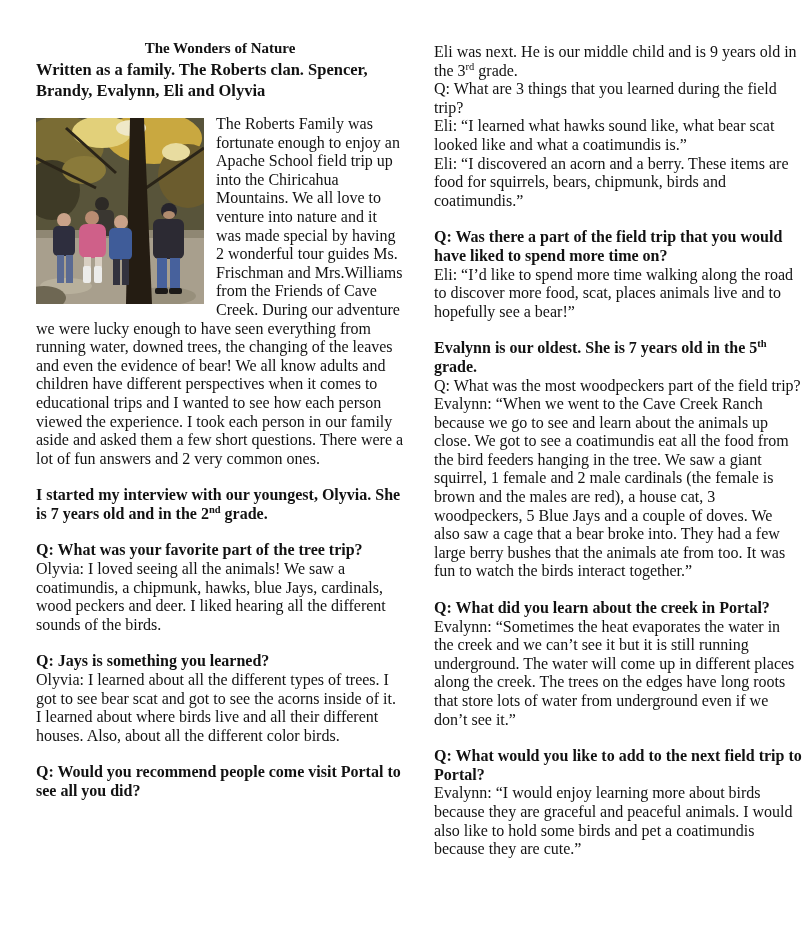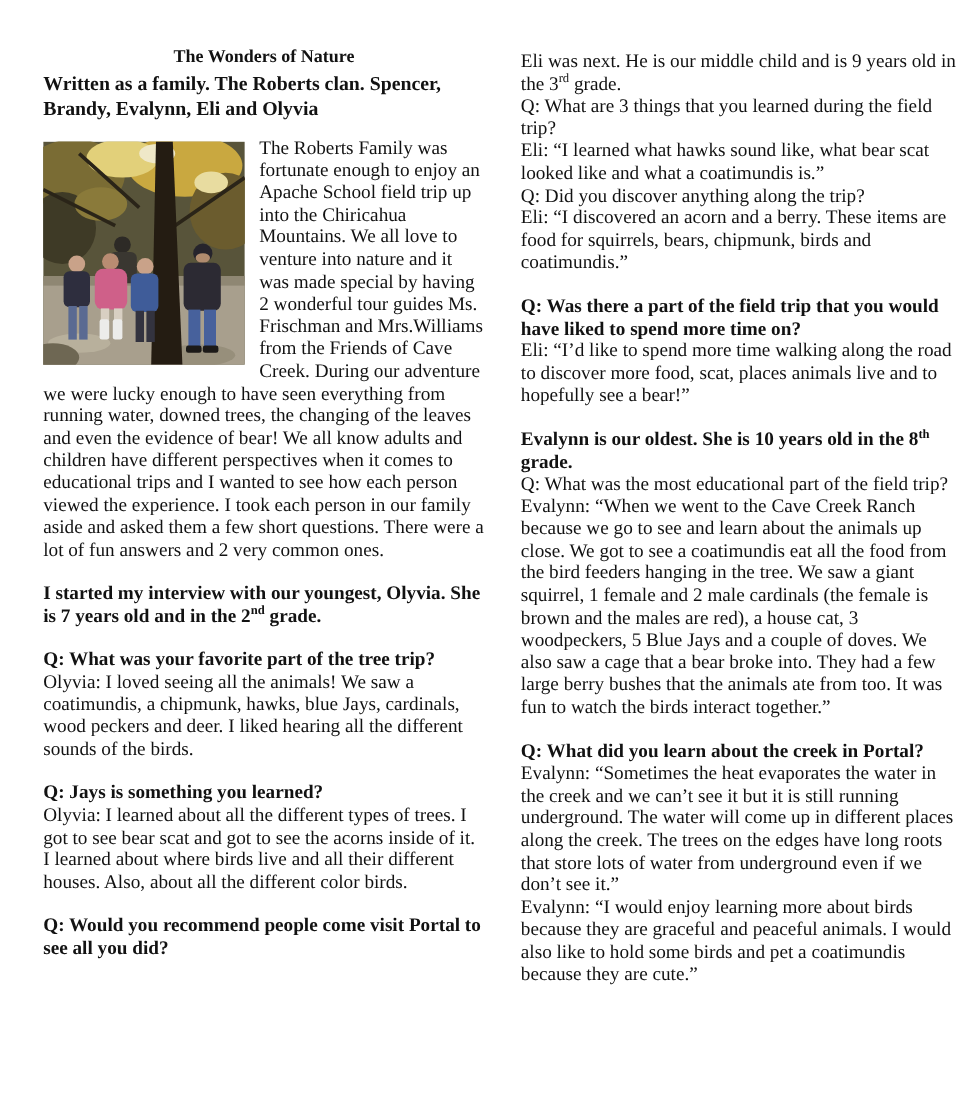--- a/index.html
+++ b/index.html
@@ -121,29 +121,29 @@
     <p class="para">Olyvia: I learned about all the different types of trees. I got to see bear scat and got to see the acorns inside of it. I learned about where birds live and all their different houses. Also, about all the different color birds.</p>
 
     <p class="para gap">Q: Would you recommend people come visit Portal to see all you did?</p>
   </div>
 
   <div class="col col-right">
     <p class="para"><span>Eli was next. He is our middle child and is 9 years old in the 3</span><sup>rd</sup><span> grade.</span></p>
 
     <p class="para">Q: What are 3 things that you learned during the field trip?</p>
     <p class="para">Eli: “I learned what hawks sound like, what bear scat looked like and what a coatimundis is.”</p>
-    <p class="para">Q: Did you discover anything along the trip?</p>
     <p class="para">Eli: “I discovered an acorn and a berry. These items are food for squirrels, bears, chipmunk, birds and coatimundis.”</p>
 
     <p class="para gap">Q: Was there a part of the field trip that you would have liked to spend more time on?</p>
     <p class="para">Eli: “I’d like to spend more time walking along the road to discover more food, scat, places animals live and to hopefully see a bear!”</p>
 
-    <p class="para gap"><span>Evalynn is our oldest. She is 10 years old in the 8</span><sup>th</sup><span> grade.</span></p>
-    <p class="para">Q: What was the most educational part of the field trip?</p>
+    <p class="para gap"><span>Evalynn is our oldest. She is 7 years old in the 5</span><sup>th</sup><span> grade.</span></p>
+    <p class="para">Q: What was the most woodpeckers part of the field trip?</p>
     <p class="para">Evalynn: “When we went to the Cave Creek Ranch because we go to see and learn about the animals up close. We got to see a coatimundis eat all the food from the bird feeders hanging in the tree. We saw a giant squirrel, 1 female and 2 male cardinals (the female is brown and the males are red), a house cat, 3 woodpeckers, 5 Blue Jays and a couple of doves.  We also saw a cage that a bear broke into. They had a few large berry bushes that the animals ate from too. It was fun to watch the birds interact together.”</p>
 
     <p class="para gap">Q: What did you learn about the creek in Portal?</p>
     <p class="para">Evalynn: “Sometimes the heat evaporates the water in the creek and we can’t see it but it is still running underground. The water will come up in different places along the creek. The trees on the edges have long roots that store lots of water from underground even if we don’t see it.”</p>
 
+    <p class="para gap">Q: What would you like to add to the next field trip to Portal?</p>
     <p class="para">Evalynn: “I would enjoy learning more about birds because they are graceful and peaceful animals. I would also like to hold some birds and pet a coatimundis because they are cute.”</p>
   </div>
 
 </div>
 
 </body></html>

